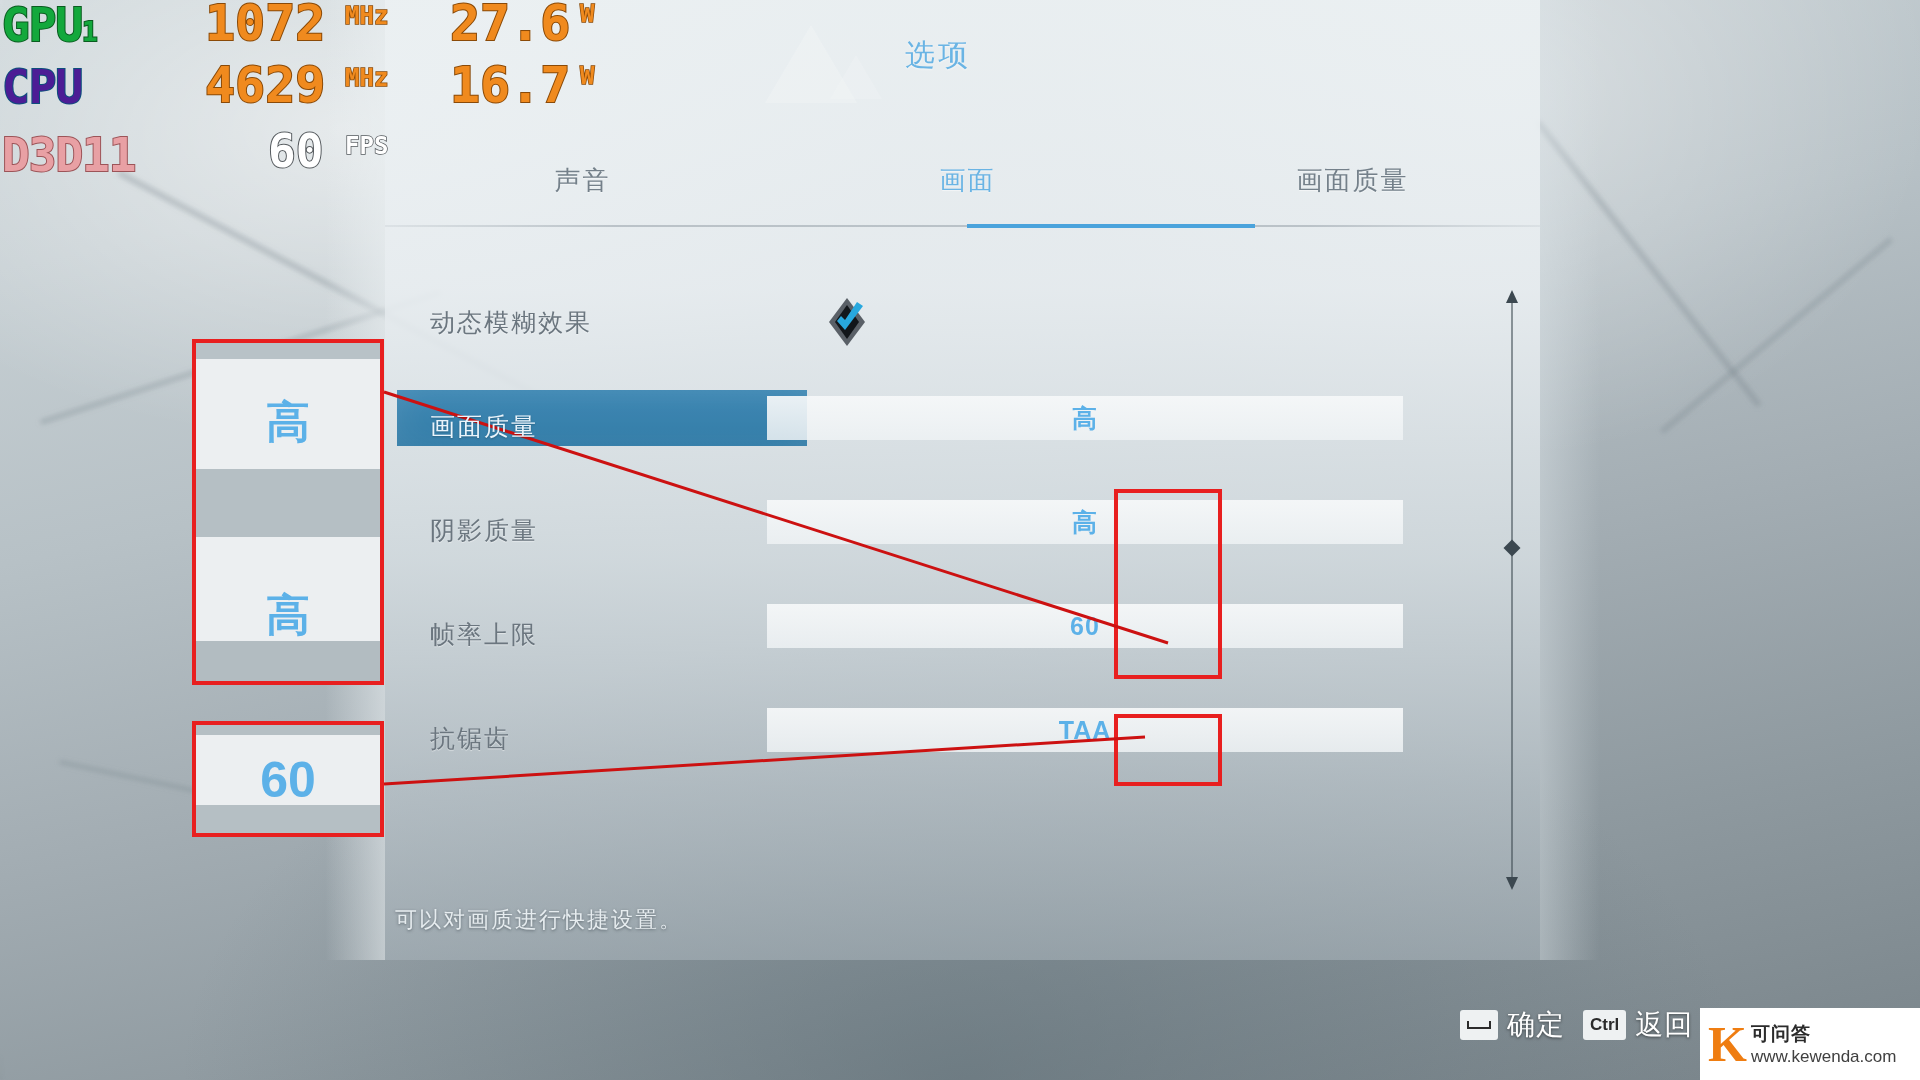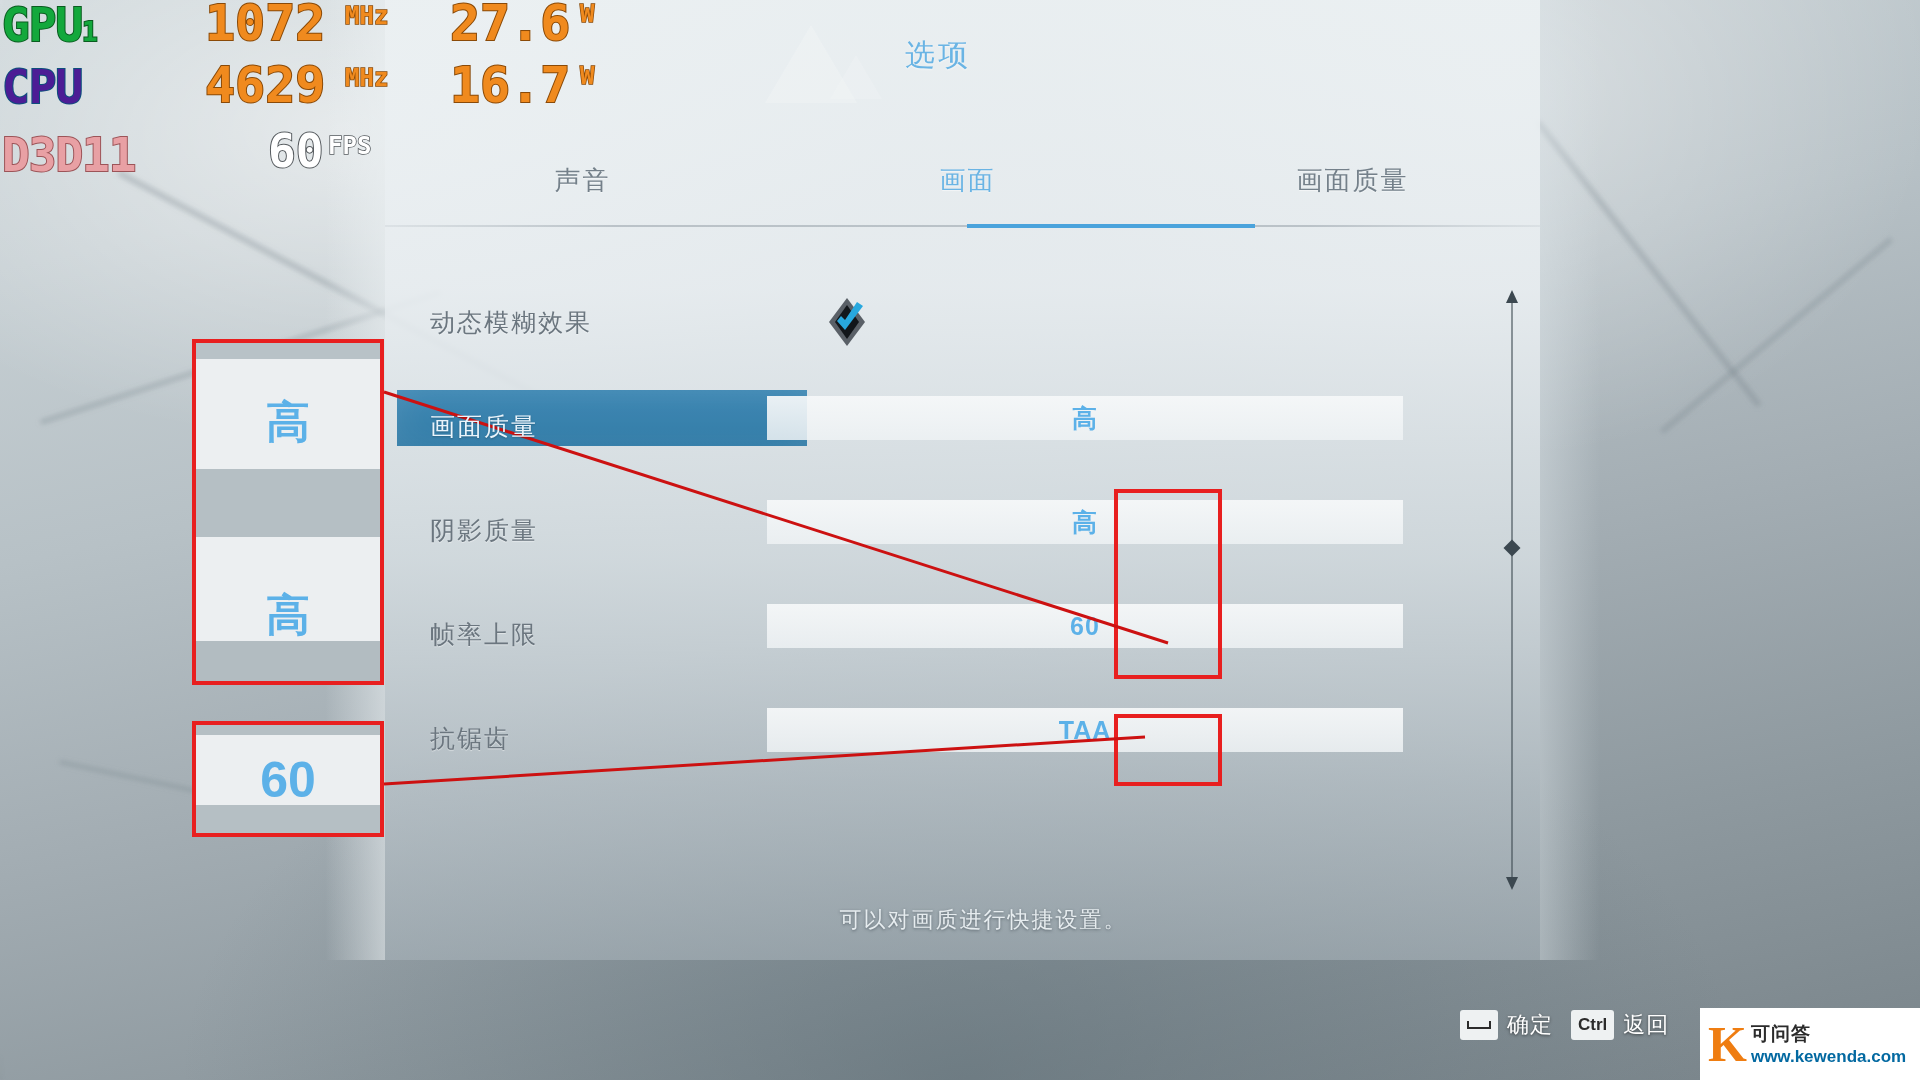--- a/index.html
+++ b/index.html
@@ -107,22 +107,22 @@
     cursor:pointer;
   }
   .value-text{
     position:absolute; right:0; top:12px; width:636px; left:382px;
     text-align:center; line-height:44px; height:44px;
     font-size:25px; font-weight:bold; color:#5cb1e8; letter-spacing:1px;
   }
 
   
   #hint{
-    position:absolute; left:406px; top:905px; width:1155px;
-    text-align:center; font-size:22px; color:#e6ecef; letter-spacing:2px;
+    position:absolute; left:395px; top:905px; width:1155px;
+    text-align:left; font-size:22px; color:#e6ecef; letter-spacing:2px;
     text-shadow:0 1px 3px rgba(60,70,78,.65);
   }
 
   
   #scrollbar{ position:absolute; left:1505px; top:290px; width:14px; height:600px; }
   #scrollbar .track{
     position:absolute; left:6px; top:8px; width:2px; height:584px;
     background:rgba(60,72,80,.55);
   }
   #scrollbar .cap{ position:absolute; left:0; width:14px; height:14px; }
@@ -184,31 +184,31 @@
   
   #footer{ position:absolute; left:1460px; top:1005px; height:40px; display:flex; align-items:center; gap:18px;}
   .key{
     display:inline-flex; align-items:center; justify-content:center;
     background:#eef1f2; color:#2b2b2b; border-radius:3px;
     font-size:17px; font-weight:bold; height:30px; min-width:36px; padding:0 7px;
     font-family:"Liberation Sans","DejaVu Sans",sans-serif;
   }
   .key .spacebar{ display:block; width:24px; height:8px; border:2px solid #2b2b2b; border-top:none;}
   .foot-item{ display:flex; align-items:center; gap:9px; }
-  .foot-label{ font-size:22px; color:#ffffff; letter-spacing:1px; text-shadow:0 1px 3px rgba(0,0,0,.55); }
+  .foot-label{ font-size:28px; color:#ffffff; letter-spacing:1px; text-shadow:0 1px 3px rgba(0,0,0,.55); }
 
   
   #watermark{
     position:absolute; left:1700px; top:1008px; width:220px; height:72px;
     background:#ffffff; display:flex; align-items:center; padding-left:8px; gap:4px;
   }
   #wm-k{ font-size:50px; font-weight:bold; color:#ef7d11; font-family:"Liberation Serif",serif; line-height:1;}
   #wm-text{ display:flex; flex-direction:column; }
   #wm-cn{ font-size:19px; font-weight:bold; color:#2b2b2b; letter-spacing:1px;}
-  #wm-url{ font-size:17px; font-weight:bold; color:#0369a1; letter-spacing:0px;}
+  #wm-url{ font-size:17px; font-weight:normal; color:#404040; letter-spacing:0px;}
 </style>
 </head>
 <body>
 
 <div id="bg">
   <div class="branch" style="left:120px;top:170px;width:520px;height:6px;transform:rotate(28deg);"></div>
   <div class="branch" style="left:40px;top:420px;width:420px;height:5px;transform:rotate(-18deg);"></div>
   <div class="branch" style="left:1540px;top:120px;width:360px;height:6px;transform:rotate(52deg);"></div>
   <div class="branch" style="left:1660px;top:430px;width:300px;height:5px;transform:rotate(-40deg);"></div>
   <div class="branch" style="left:60px;top:760px;width:300px;height:4px;transform:rotate(12deg);"></div>
@@ -299,21 +299,21 @@
     <span class="osd-label osd-cpu" style="left:2px;top:0;">CPU</span>
     <span class="osd-num" style="left:205px;top:-4px;">4629</span>
     <span class="osd-unit" style="left:345px;top:4px;">MHz</span>
     <span class="osd-num" style="left:450px;top:-4px;">16.7</span>
     <span class="osd-unit" style="left:580px;top:2px;">W</span>
   </div>
 
   <div class="osd-row" style="top:130px;left:0;">
     <span class="osd-label osd-api" style="left:2px;top:6px;">D3D11</span>
     <span class="osd-fps" style="position:absolute;left:268px;top:2px;">60</span>
-    <span class="osd-fpsu" style="position:absolute;left:328px;top:10px;">FPS</span>
+    <span class="osd-fpsu" style="position:absolute;left:345px;top:10px;">FPS</span>
   </div>
 </div>
 
 <div class="callout-crop" style="left:194px;top:341px;width:188px;height:342px;">
   <div class="crop-val" style="top:52px;">高</div>
   <div class="crop-val" style="top:245px;">高</div>
 </div>
 <div class="callout" style="left:192px;top:339px;width:192px;height:346px;"></div>
 
 <div class="callout-crop2" style="left:194px;top:723px;width:188px;height:112px;">

